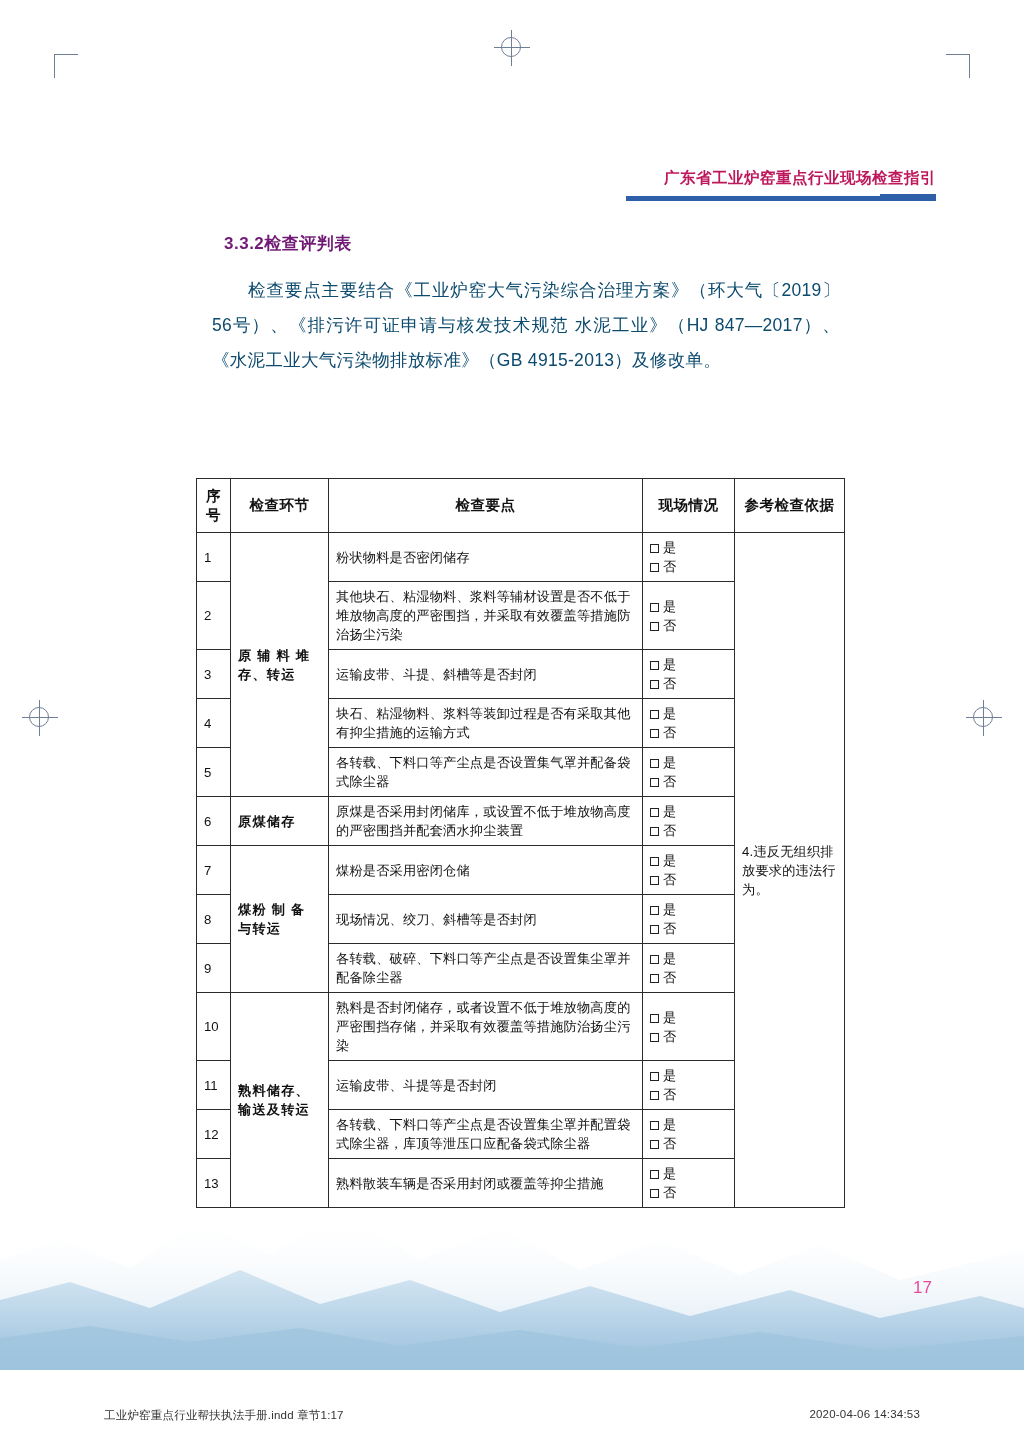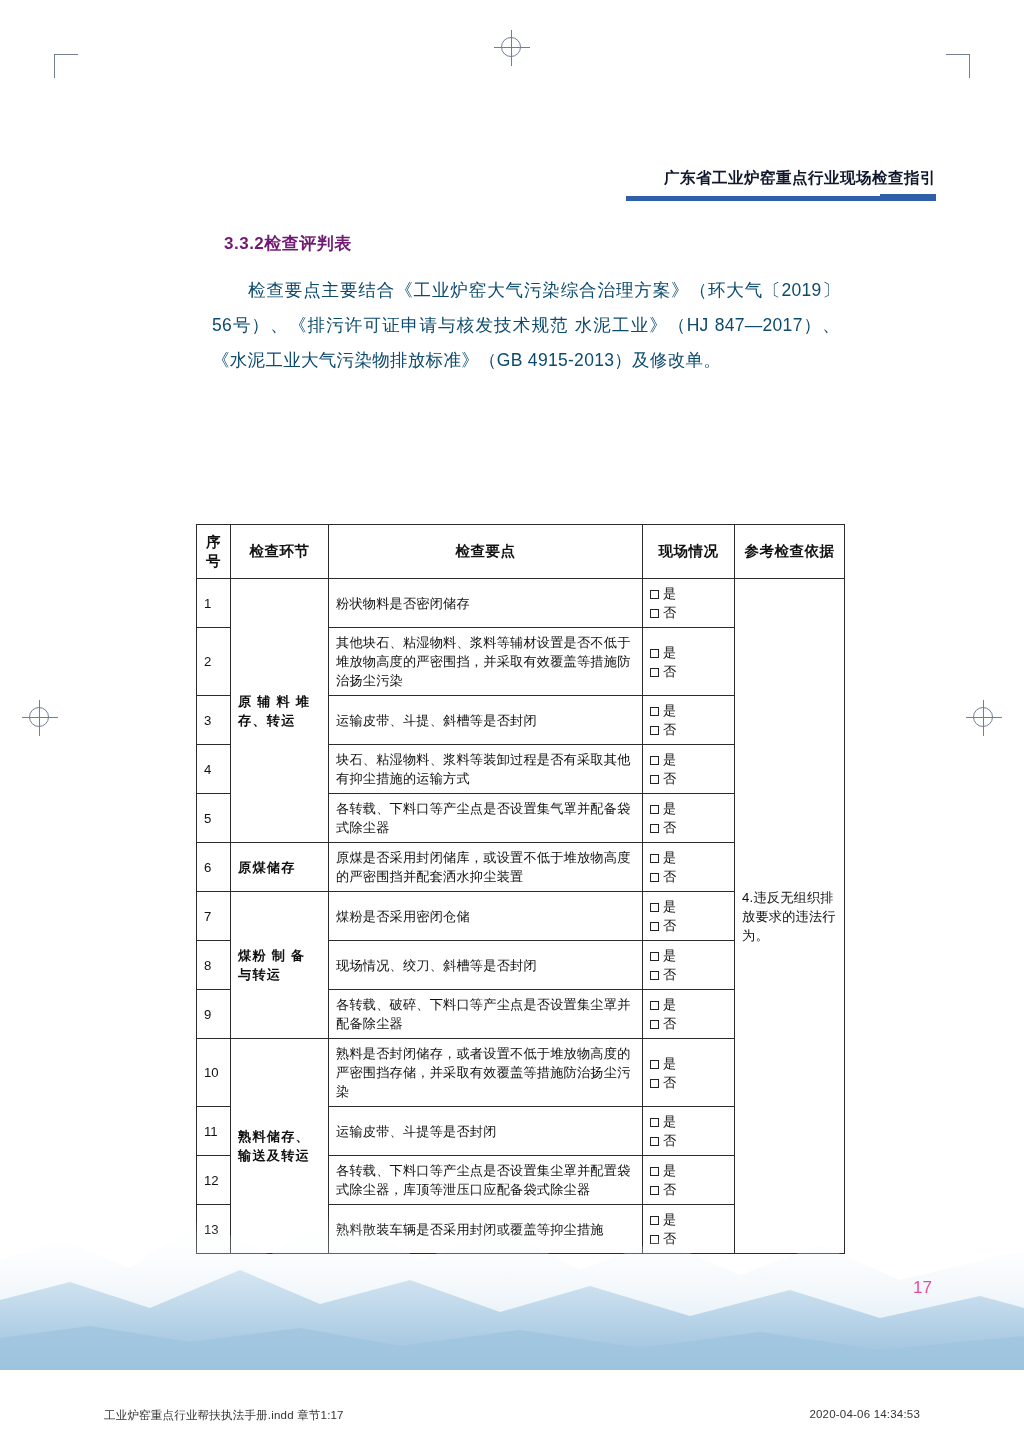--- a/index.html
+++ b/index.html
@@ -73,21 +73,21 @@
     position: absolute;
     right: 88px;
     top: 168px;
     display: flex;
     flex-direction: column;
     align-items: flex-end;
   }
   .header-title {
     font-size: 15.5px;
     font-weight: bold;
-    color: #0f172a;
+    color: #be185d;
     letter-spacing: 0.5px;
     white-space: nowrap;
   }
   .header-rule {
     margin-top: 5px;
     width: 310px;
     height: 7px;
     display: flex;
   }
   .header-rule .seg1 { flex: 1; background: #2f5fa8; height: 5px; margin-top:2px;}
@@ -126,21 +126,20 @@
   }
 
   
   table.insp {
     position: absolute;
     left: 196px;
     top: 478px;
     width: 648px;
     border-collapse: collapse;
     table-layout: fixed;
-    margin-top: 46px;
   }
   table.insp td, table.insp th {
     border: 1px solid #2b2b2b;
     padding: 5px 7px;
     vertical-align: middle;
     font-size: 13.2px;
     line-height: 19px;
     color: #111;
     box-sizing: border-box;
   }

